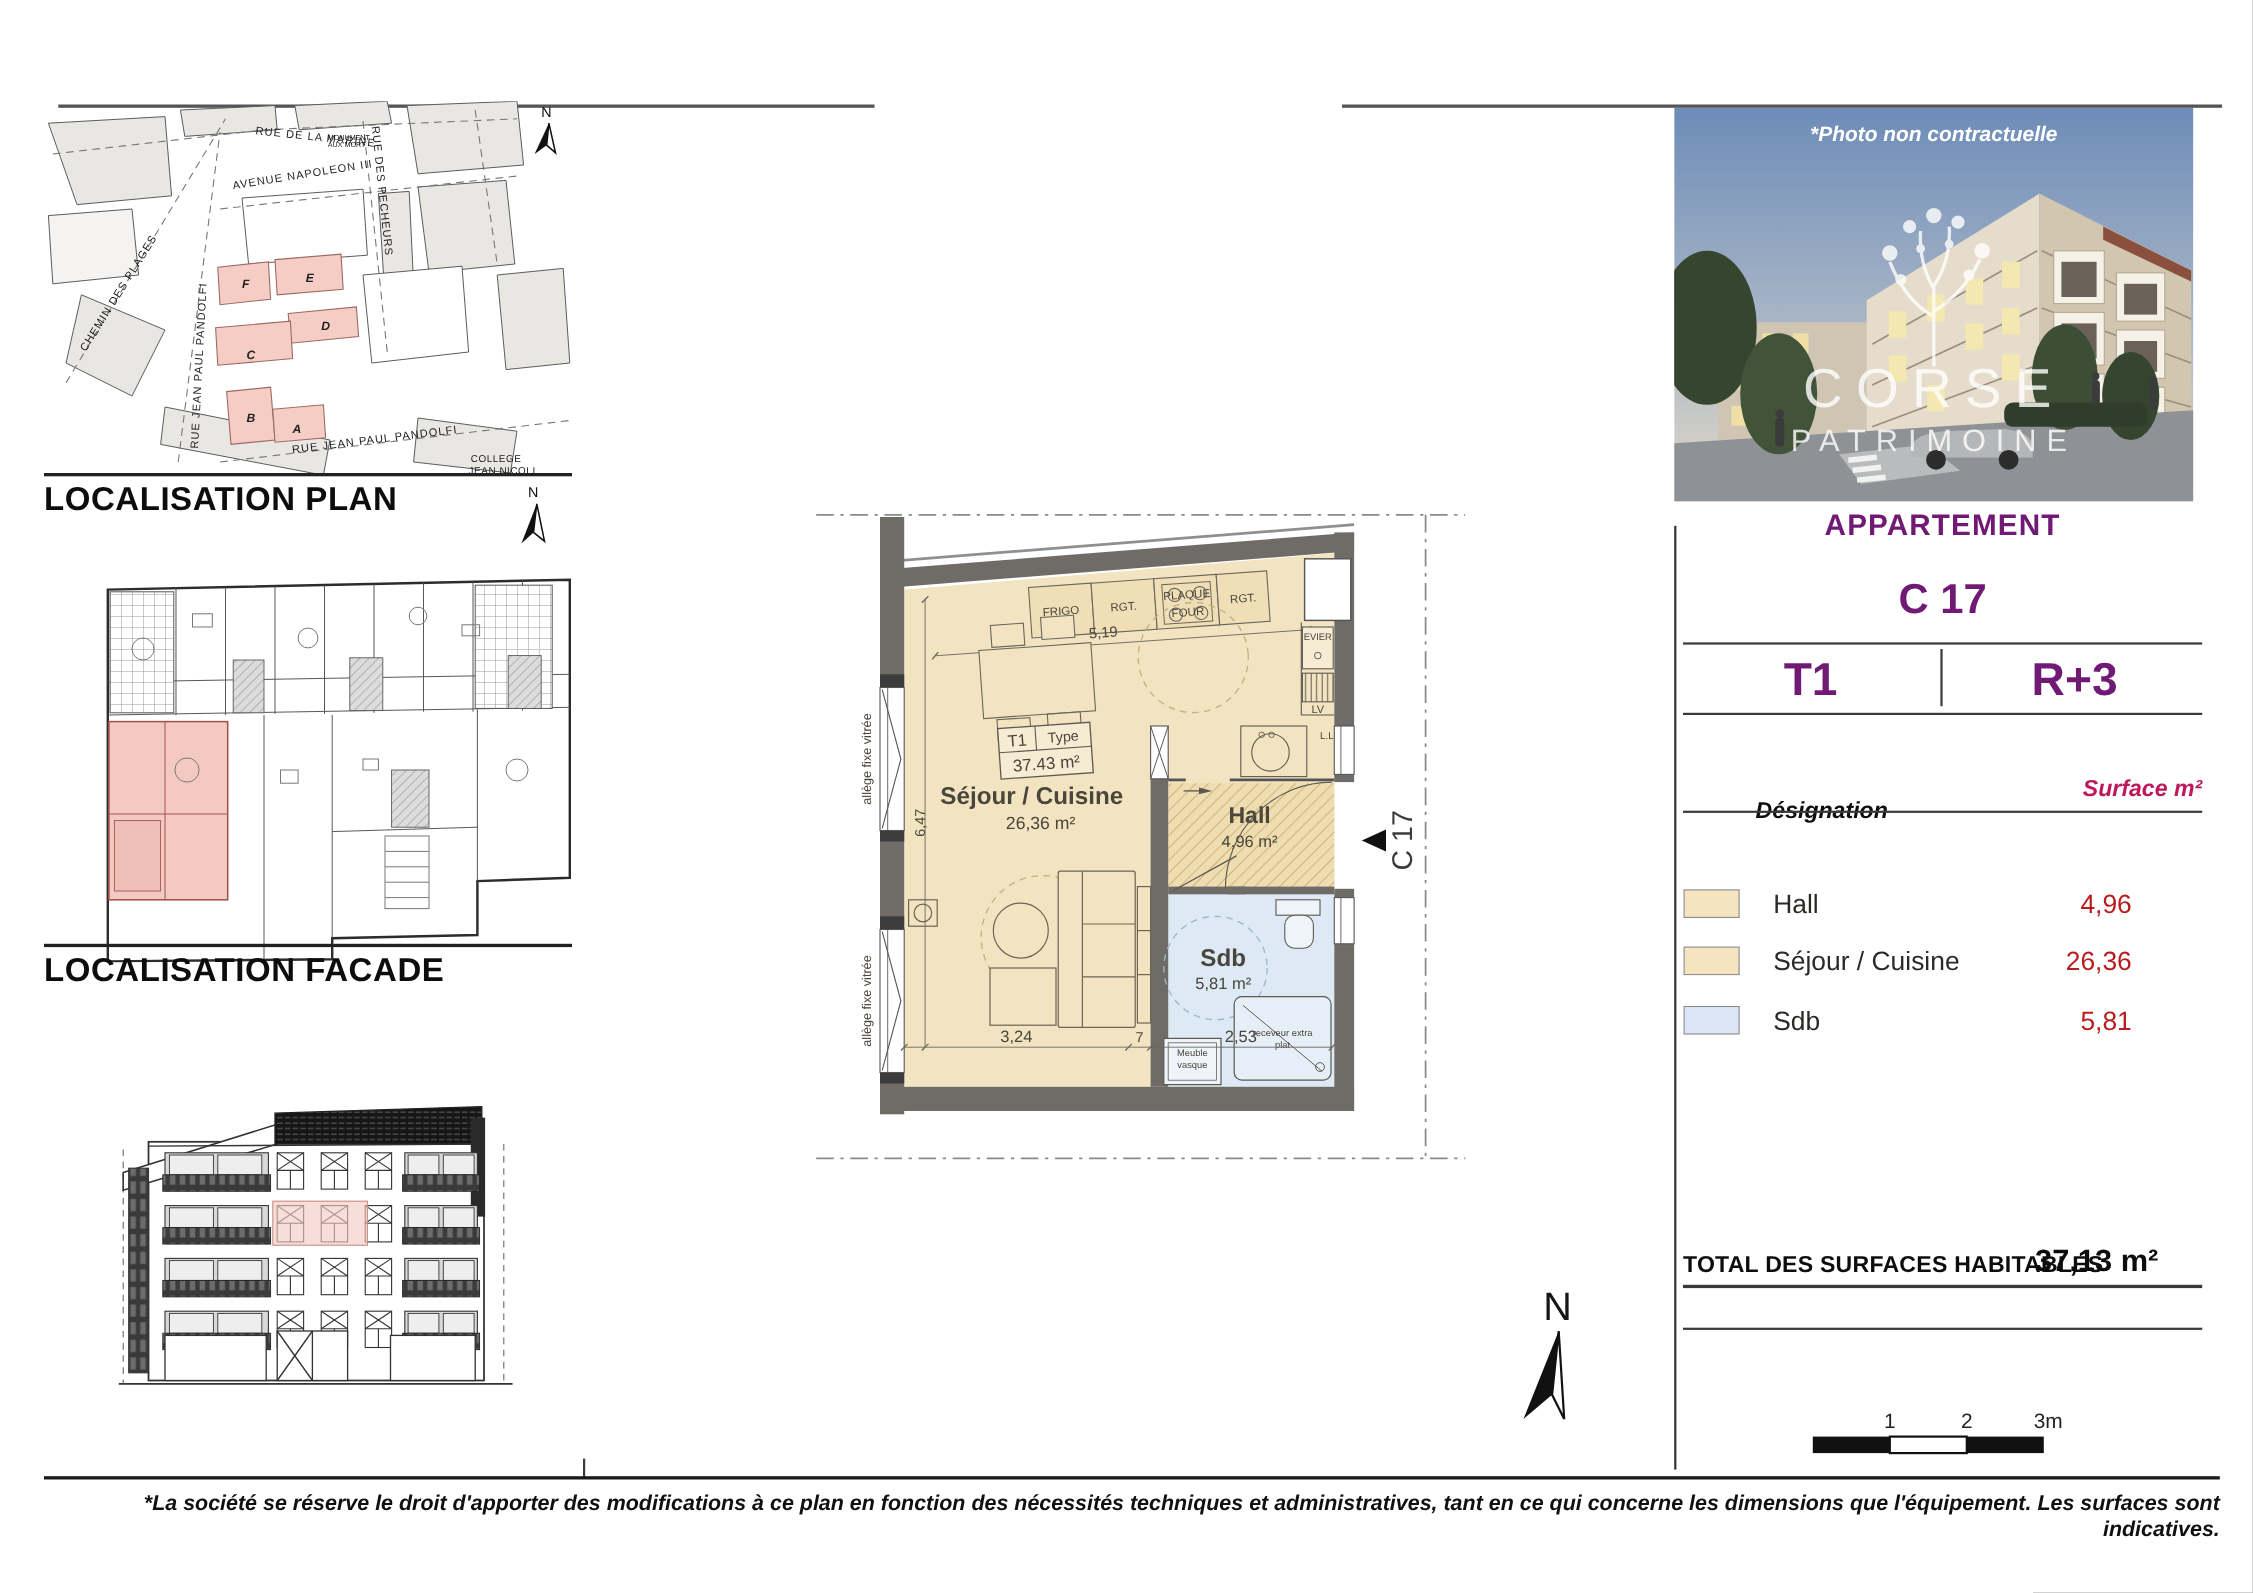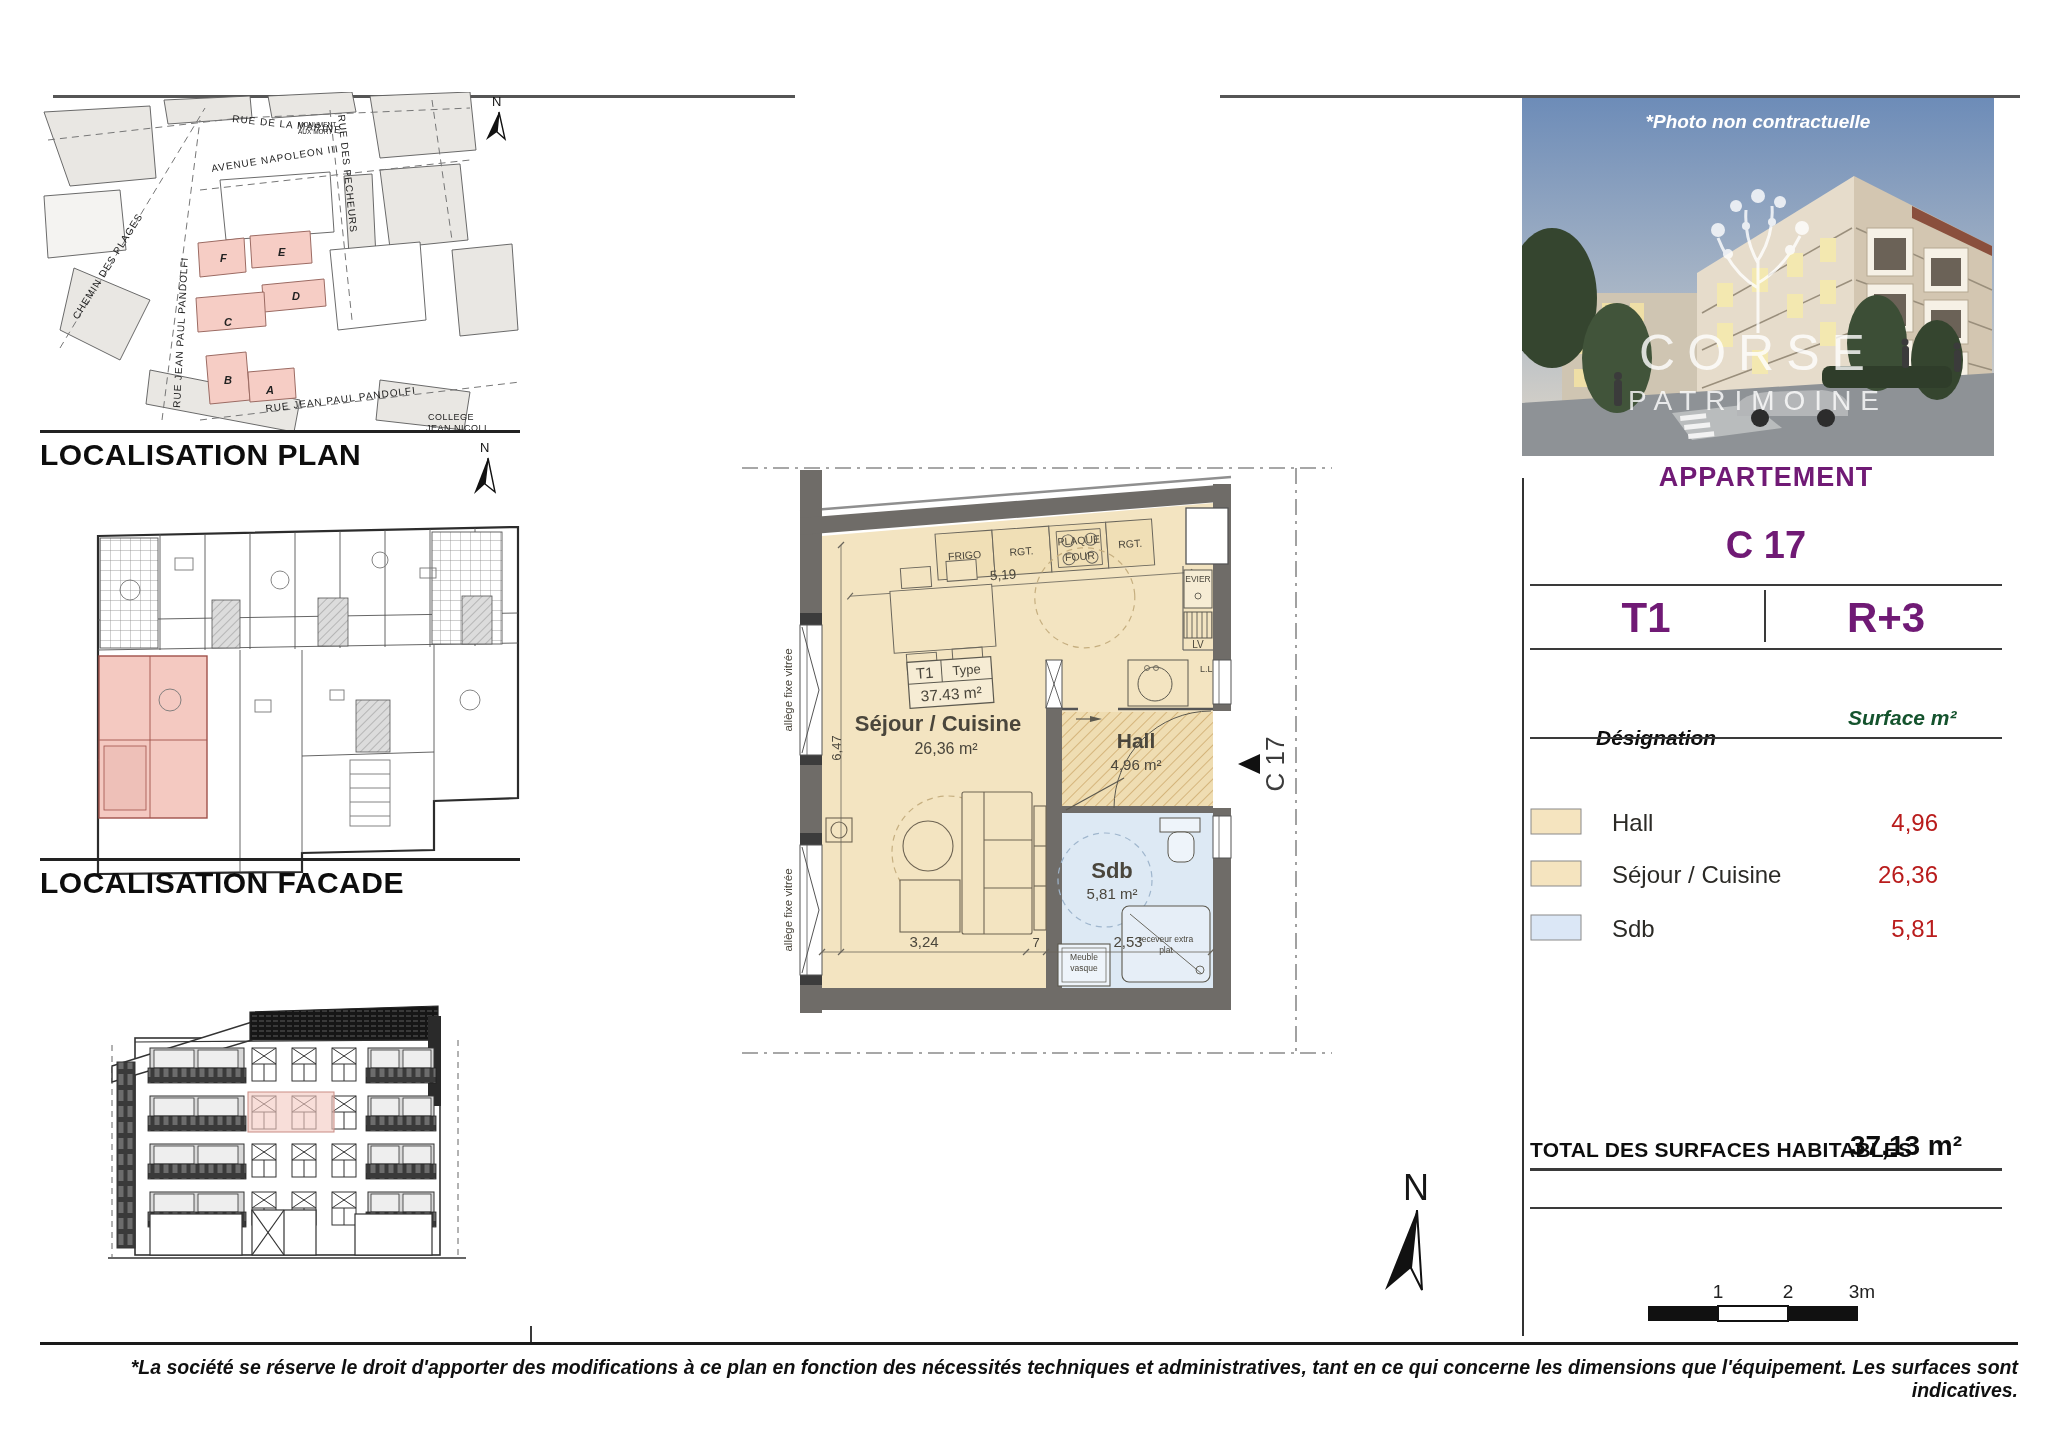--- a/index.html
+++ b/index.html
@@ -548,21 +548,21 @@
   <div class="abs panel-center" style="left:1530px;top:524px;width:472px;font-size:38px;font-weight:bold;">C 17</div>
 
   <div class="rule" style="left:1530px;top:584px;width:472px;height:2px;"></div>
   <div class="abs panel-center" style="left:1530px;top:594px;width:232px;font-size:42px;font-weight:bold;">T1</div>
   <div class="rule" style="left:1764px;top:590px;width:2px;height:52px;"></div>
   <div class="abs panel-center" style="left:1770px;top:594px;width:232px;font-size:42px;font-weight:bold;">R+3</div>
 
   <div class="rule" style="left:1530px;top:648px;width:472px;height:2px;"></div>
 
   <div class="abs" style="left:1596px;top:706px;font-size:21px;font-weight:bold;font-style:italic;color:#0d0d0d;margin-top:20px;">Désignation</div>
-  <div class="abs" style="left:1848px;top:706px;width:154px;font-size:21px;font-weight:bold;font-style:italic;color:#14532d;">Surface m²</div>
+  <div class="abs" style="left:1848px;top:706px;width:154px;font-size:21px;font-weight:bold;font-style:italic;color:#be185d;text-align:right;">Surface m²</div>
   <div class="rule" style="left:1530px;top:737px;width:472px;height:1.5px;"></div>
 
   <div class="surface-row" style="top:808px;">
     <svg class="swatch" width="52" height="27">
       <rect x="1" y="1" width="50" height="25" stroke="#8a8a8a" stroke-width="1" fill="#f5e4bf"></rect>
     </svg>
     <div class="rlabel">Hall</div>
     <div class="rvalue">4,96</div>
   </div>
   <div class="surface-row" style="top:860px;">

